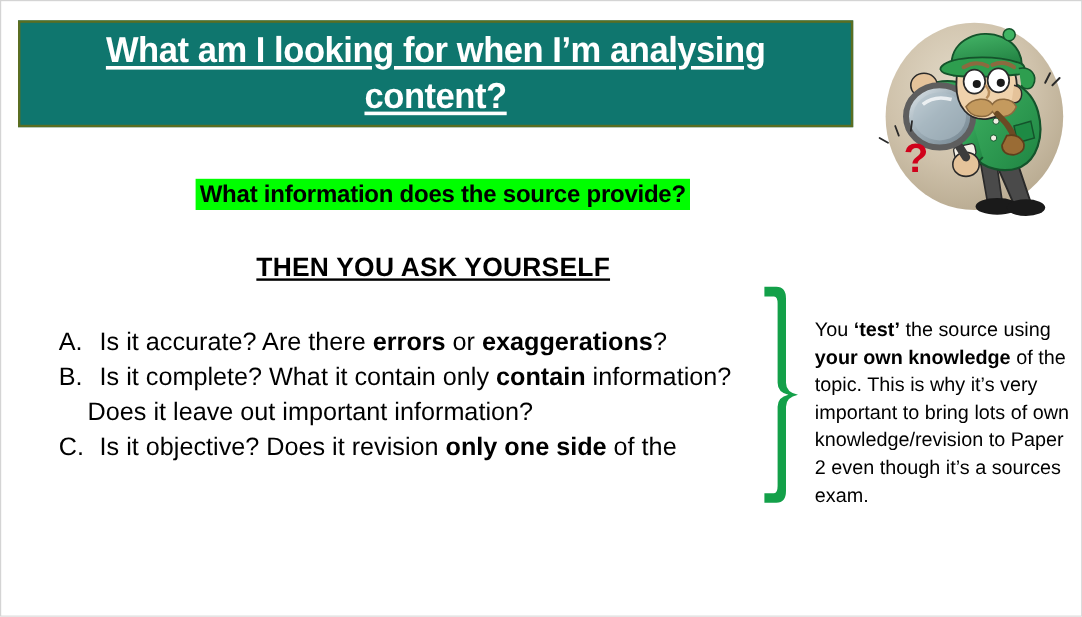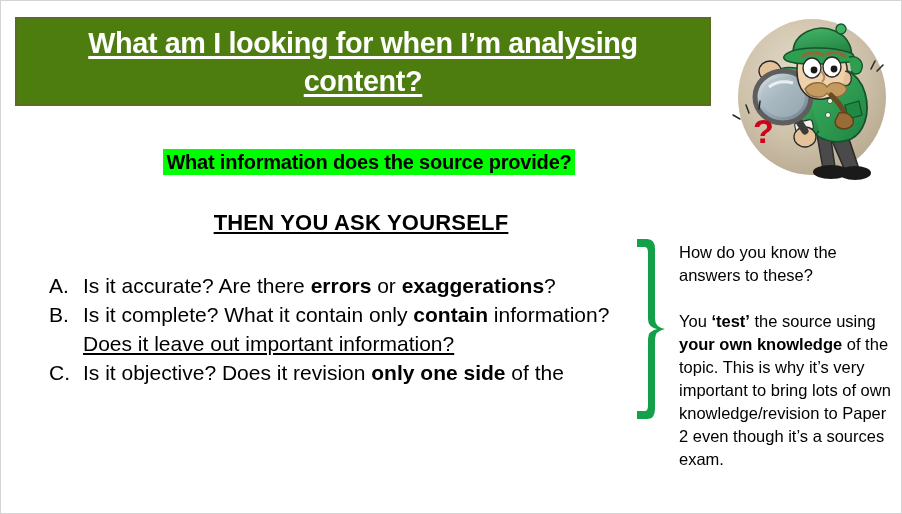--- a/index.html
+++ b/index.html
@@ -20,21 +20,21 @@
     overflow: hidden;
   }
 
   
   #title-banner {
     position: absolute;
     left: 14px;
     top: 16px;
     width: 696px;
     height: 89px;
-    background: #4d7c0f;
+    background: #0f766e;
     border: 2px solid #5a6e22;
     box-sizing: border-box;
     display: flex;
     align-items: center;
     justify-content: flex-end;
   }
   #title-text {
     color: #ffffff;
     font-family: "Liberation Sans", sans-serif;
     font-weight: bold;
@@ -118,22 +118,21 @@
   }
   .q-marker {
     flex: 0 0 34px;
     text-align: left;
   }
   .q-body {
     flex: 1 1 auto;
   }
   .q-body b { font-weight: bold; }
   .q-cont {
-    margin-left: 34px;
-    text-decoration: underline;
+    margin-left: 24px;
   }
 
   
   #brace {
     position: absolute;
     left: 630px;
     top: 234px;
     width: 36px;
     height: 188px;
   }
@@ -285,18 +284,17 @@
       </div>
     </div>
 
   <div id="brace">
     <svg width="36" height="188" viewBox="0 0 36 188" xmlns="http://www.w3.org/2000/svg" aria-hidden="true">
       <path d="M6 4 L16 4 Q24 4 24 14 L24 84 Q24 92 34 94 Q24 96 24 104 L24 174 Q24 184 16 184 L6 184 L6 176 L14 176 Q17 176 17 170 L17 104 Q17 96 26 94 Q17 92 17 84 L17 18 Q17 12 14 12 L6 12 Z" fill="#13A049"></path>
     </svg>
   </div>
 
   <div id="side-note">
-    <p>How do you know the answers to these?</p>
     <div class="gap"></div>
     <p id="side-note-p2"><span>You </span><b>‘test’</b><span> the source using </span><b>your own knowledge</b><span> of the topic. This is why it’s very important to bring lots of own knowledge/revision to Paper 2 even though it’s a sources exam.</span></p>
   </div>
 
 </div>
 
 </body></html>

